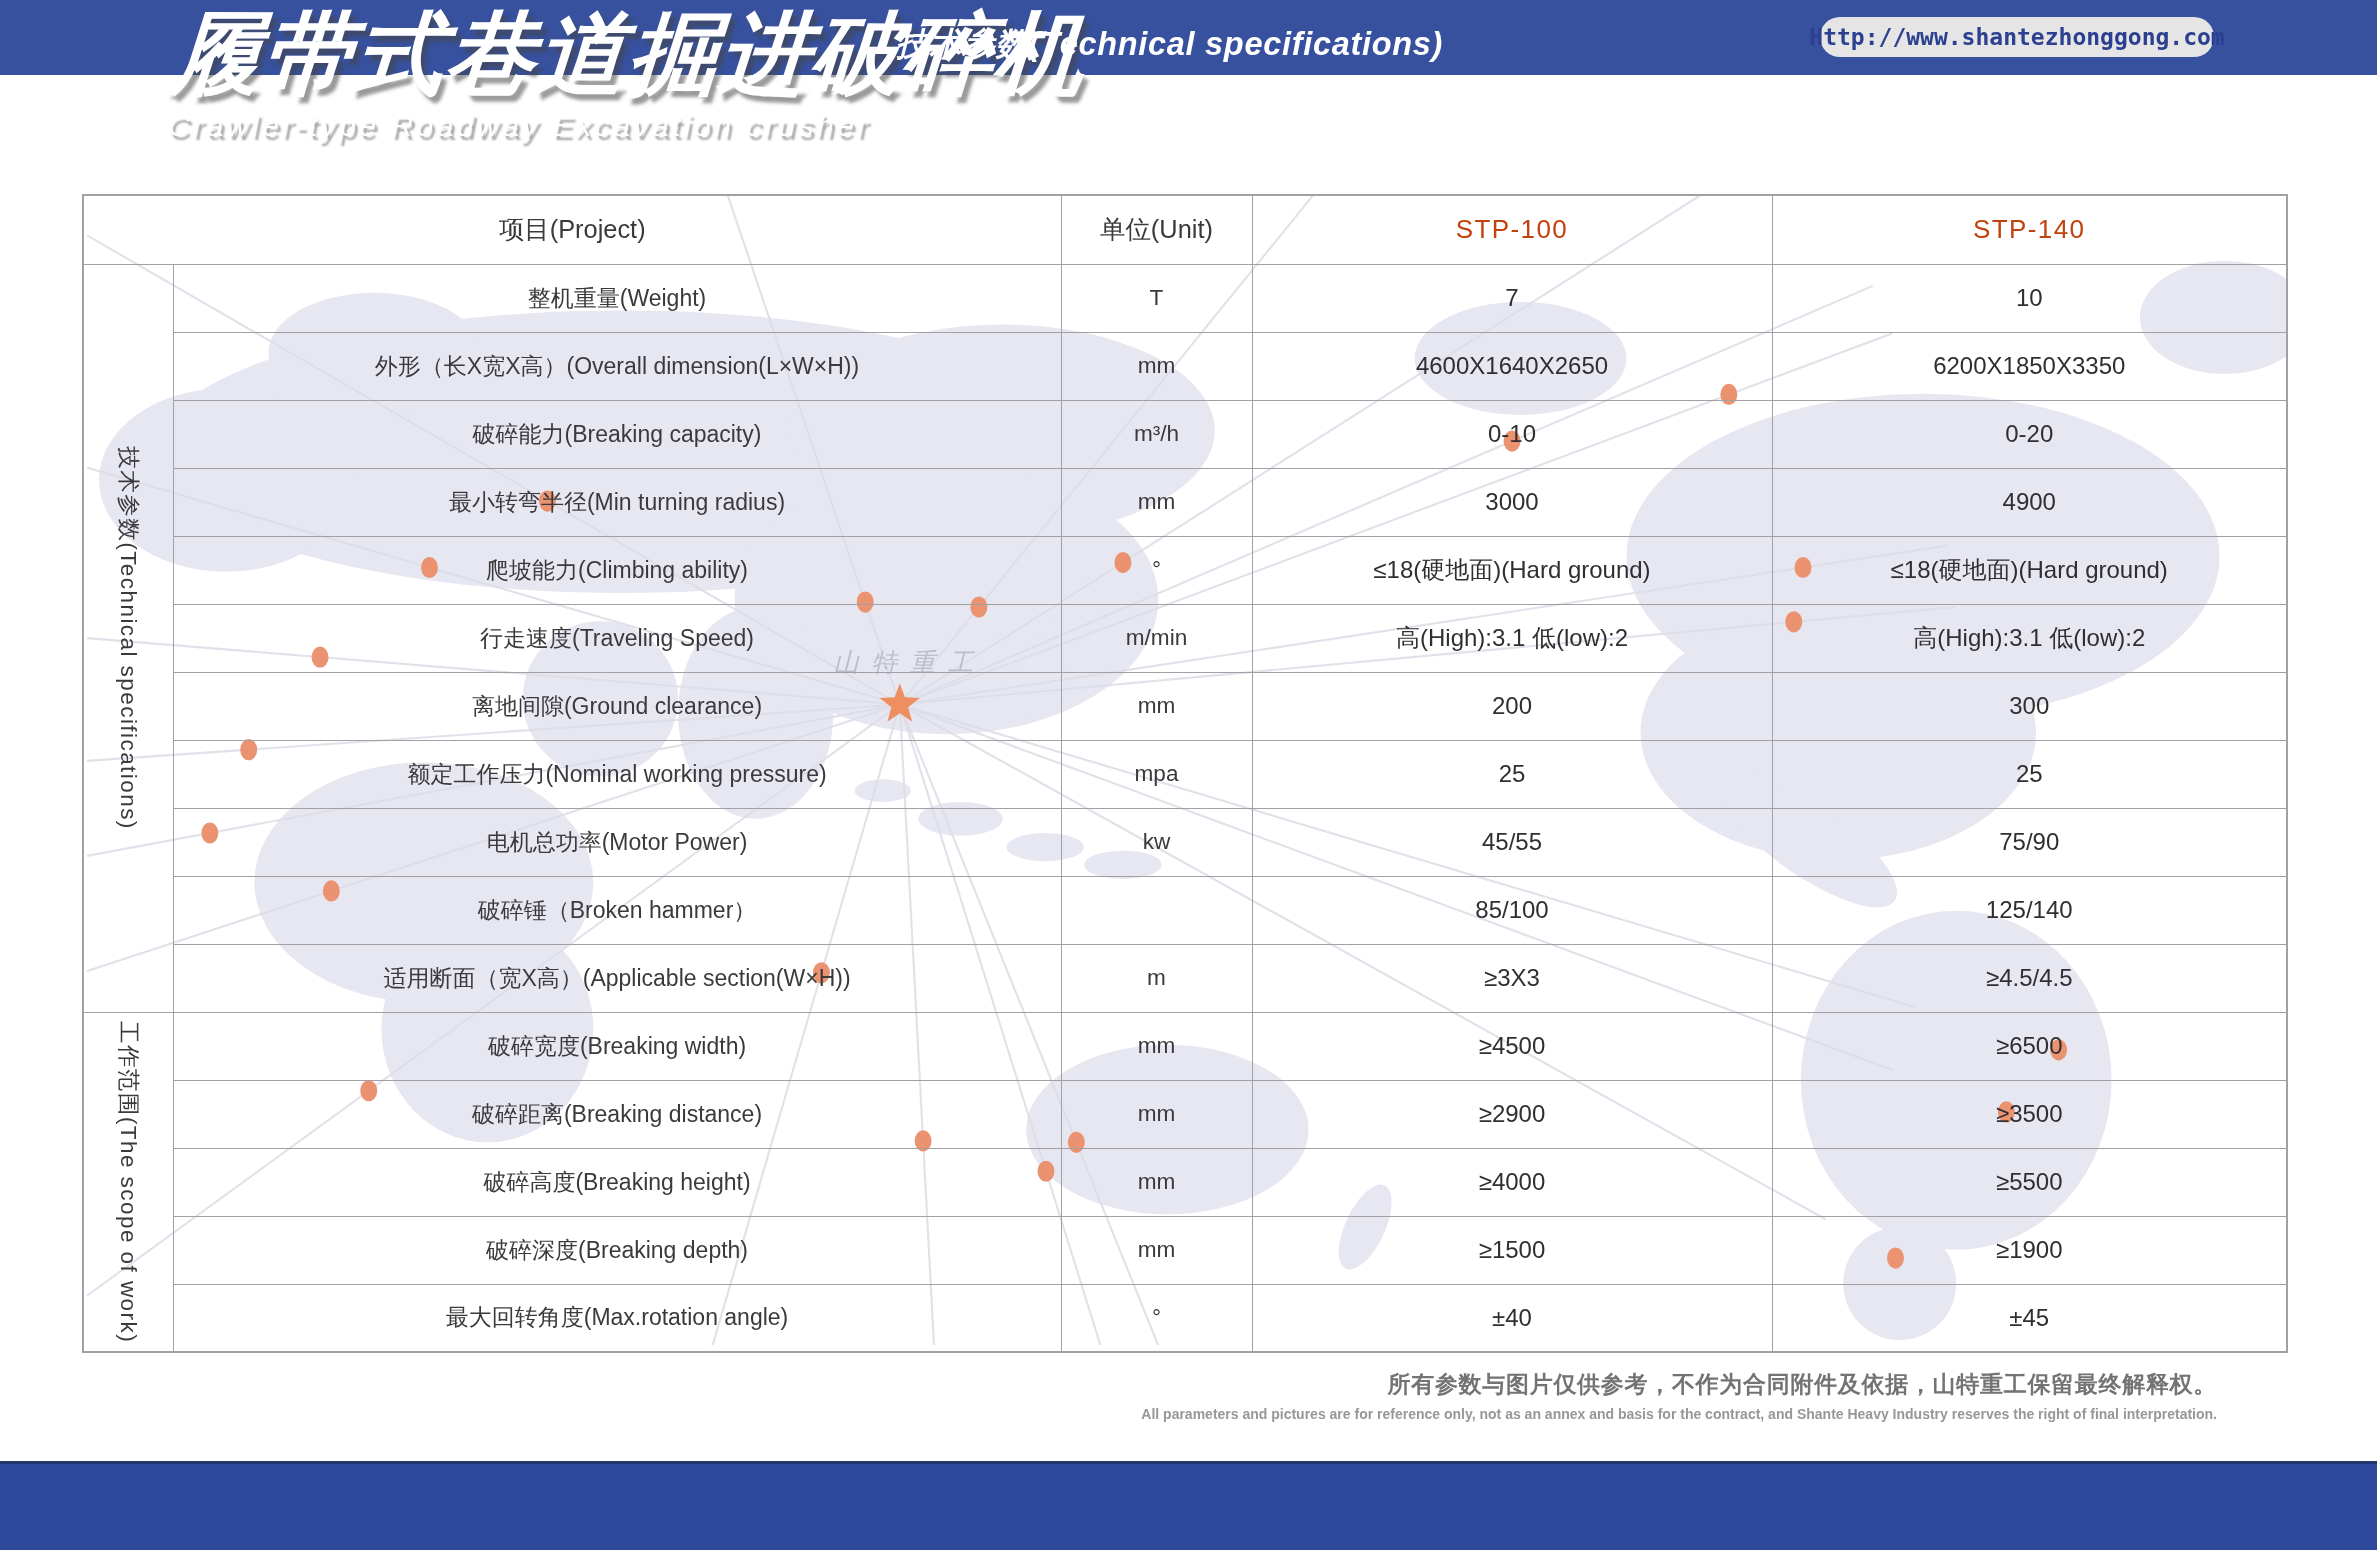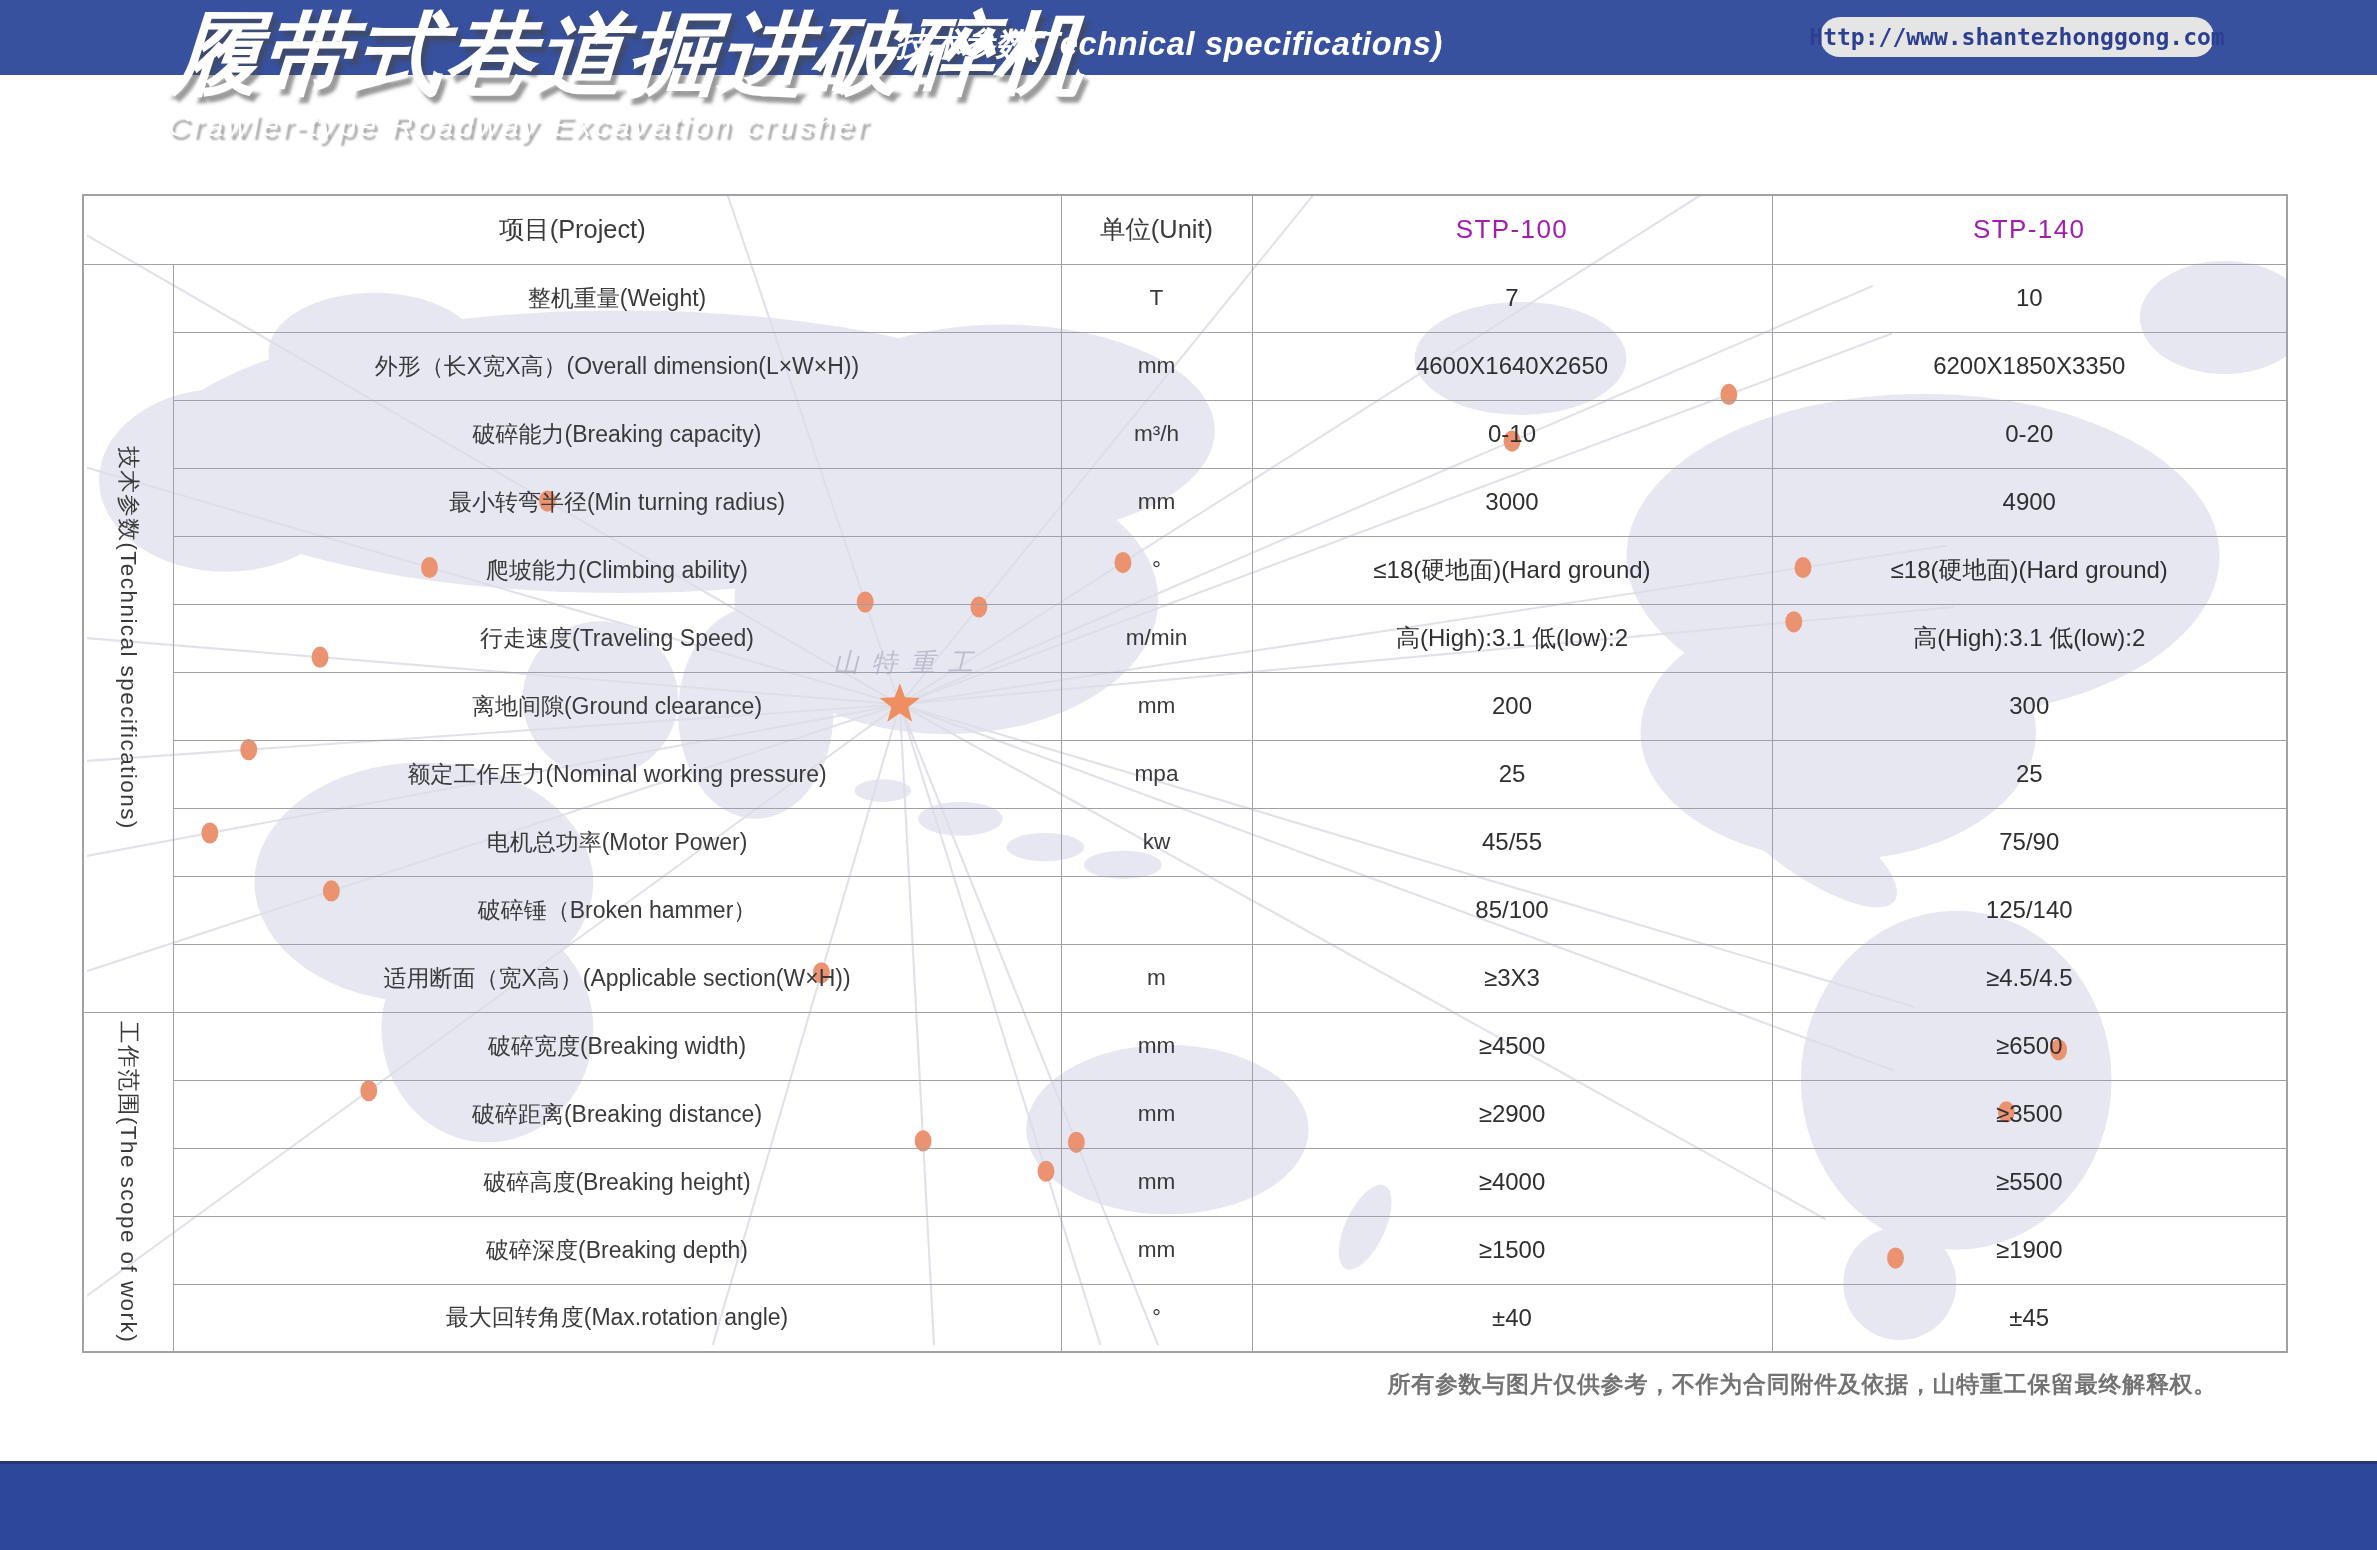--- a/index.html
+++ b/index.html
@@ -26,21 +26,21 @@
 
   
   table.spec{position:absolute;left:82px;top:194px;width:2204px;z-index:2;
              border-collapse:collapse;table-layout:fixed;background:transparent;
              border:2.1px solid #A0A0A5;}
   table.spec th, table.spec td{border:1.4px solid #A0A0A5;text-align:center;vertical-align:middle;
              background:transparent;font-weight:normal;overflow:hidden;}
   table.spec thead tr{height:69px;}
   table.spec tbody tr{height:68px;}
   th.h-project,th.h-unit{font-size:25.4px;color:#3a3a3c;}
-  th.h-model{font-size:26px;color:#a21caf;letter-spacing:1.4px;margin-top:48px;}
+  th.h-model{font-size:26px;color:#c2410c;letter-spacing:1.4px;margin-top:48px;}
   td.project{font-size:23px;color:#3a3a3c;}
   td.unit{font-size:22.6px;color:#3a3a3c;}
   td.stp100, td.stp140{font-size:24px;color:#2f2f31;}
   td.group-cell{position:relative;}
   .vert{position:absolute;top:50%;left:50%;transform:translate(-50%,-50%) rotate(90deg);
         white-space:nowrap;font-size:22.6px;letter-spacing:1.4px;color:#3a3a3c;}
 
   
   .disclaimer{position:absolute;right:160px;top:1369px;text-align:right;z-index:2;}
   .disc-cn{font-size:23px;font-weight:bold;color:#737373;letter-spacing:0.7px;white-space:nowrap;}
@@ -254,15 +254,16 @@
         <td class="project">最大回转角度(Max.rotation angle)</td>
         <td class="unit">°</td>
         <td class="stp100">±40</td>
         <td class="stp140">±45</td>
       </tr>
     </tbody>
 </table>
 
 <div class="disclaimer">
   <div class="disc-cn">所有参数与图片仅供参考，不作为合同附件及依据，山特重工保留最终解释权。</div>
+  <div class="disc-en">All parameters and pictures are for reference only, not as an annex and basis for the contract, and Shante Heavy Industry reserves the right of final interpretation.</div>
 </div>
 <div class="bottom-bar"></div>
 
 
 </body></html>

